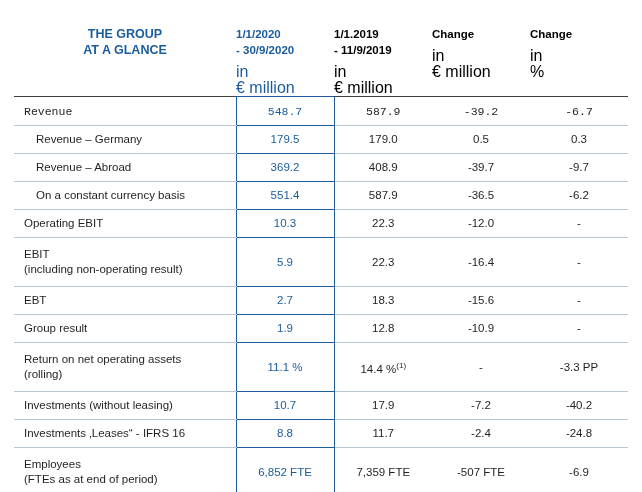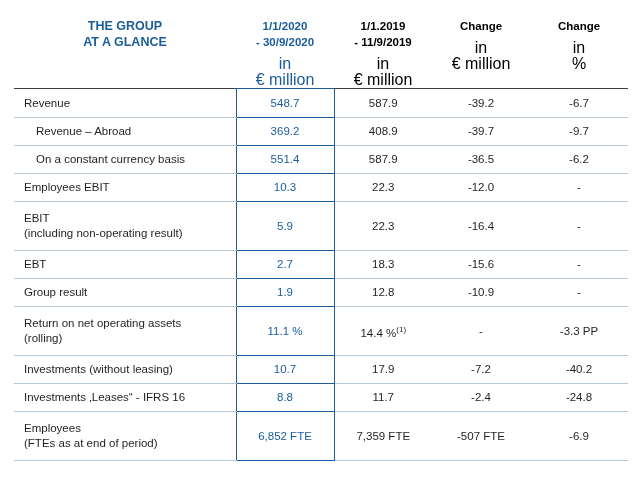--- a/index.html
+++ b/index.html
@@ -12,21 +12,21 @@
     height: 492px;
     font-family: "Liberation Sans", sans-serif;
     color: #000000;
     overflow: hidden;
   }
   .page {
     position: relative;
     width: 642px;
     height: 492px;
     box-sizing: border-box;
-    padding: 10px 14px 0 14px;
+    padding: 18px 14px 0 14px;
   }
   table.fin {
     width: 614px;
     border-collapse: collapse;
     table-layout: fixed;
   }
   col.c0 { width: 222px; }
   col.c1 { width: 98px; }
   col.c2 { width: 98px; }
   col.c3 { width: 98px; }
@@ -36,21 +36,21 @@
   .hdr-title {
     color: #1a5c9c;
     font-weight: bold;
     font-size: 12.5px;
     text-align: center;
     line-height: 16px;
     vertical-align: top;
     padding: 8px 0 0 0;
   }
   .hdr-col {
-    text-align: center;
+    text-align: left;
     vertical-align: top;
     font-size: 11.5px;
     line-height: 16px;
     padding: 8px 0 0 0;
     font-weight: bold;
   }
   .hdr-col.blue { color: #1a5c9c; }
   .hdr-col.black { color: #000000; }
   .hdr-sub {
     font-weight: normal;
@@ -90,21 +90,21 @@
     line-height: 15px;
     color: #231f20;
   }
   td.val.blue {
     color: #1a5c9c;
     border-bottom: 0.8px solid #1a5c9c;
     border-left: 1.6px solid #1a5c9c;
     border-right: 1.6px solid #1a5c9c;
   }
   tr.first-data td.lbl,
-  tr.first-data td.val { padding-top: 7px; }
+  tr.first-data td.val { padding-top: 7px; font-family: Liberation Mono, monospace; }
 
   tr.tall td.lbl, tr.tall td.val { padding-top: 9px; padding-bottom: 9px; }
 
   .sup {
     font-size: 8px;
     vertical-align: super;
   }
   .nowrap { white-space: nowrap; }
 </style>
 </head>
@@ -168,39 +168,46 @@
     <tbody>
 
       <tr class="first-data">
         <td class="lbl">Revenue</td>
         <td class="val blue">548.7</td>
         <td class="val">587.9</td>
         <td class="val">-39.2</td>
         <td class="val">-6.7</td>
       </tr>
 
+      <tr>
+        <td class="lbl indent">Revenue – Germany</td>
+        <td class="val blue">179.5</td>
+        <td class="val">179.0</td>
+        <td class="val">0.5</td>
+        <td class="val">0.3</td>
+      </tr>
 
       <tr>
         <td class="lbl indent">Revenue – Abroad</td>
         <td class="val blue">369.2</td>
         <td class="val">408.9</td>
         <td class="val">-39.7</td>
         <td class="val">-9.7</td>
       </tr>
 
       <tr>
         <td class="lbl indent">On a constant currency basis</td>
         <td class="val blue">551.4</td>
         <td class="val">587.9</td>
         <td class="val">-36.5</td>
         <td class="val">-6.2</td>
       </tr>
 
       <tr>
-        <td class="lbl">Employees EBIT</td>
+        <td class="lbl">Operating EBIT</td>
         <td class="val blue">10.3</td>
         <td class="val">22.3</td>
         <td class="val">-12.0</td>
         <td class="val">-</td>
       </tr>
 
       <tr class="tall">
         <td class="lbl">
           <div>EBIT</div>
           <div>(including non-operating result)</div>

